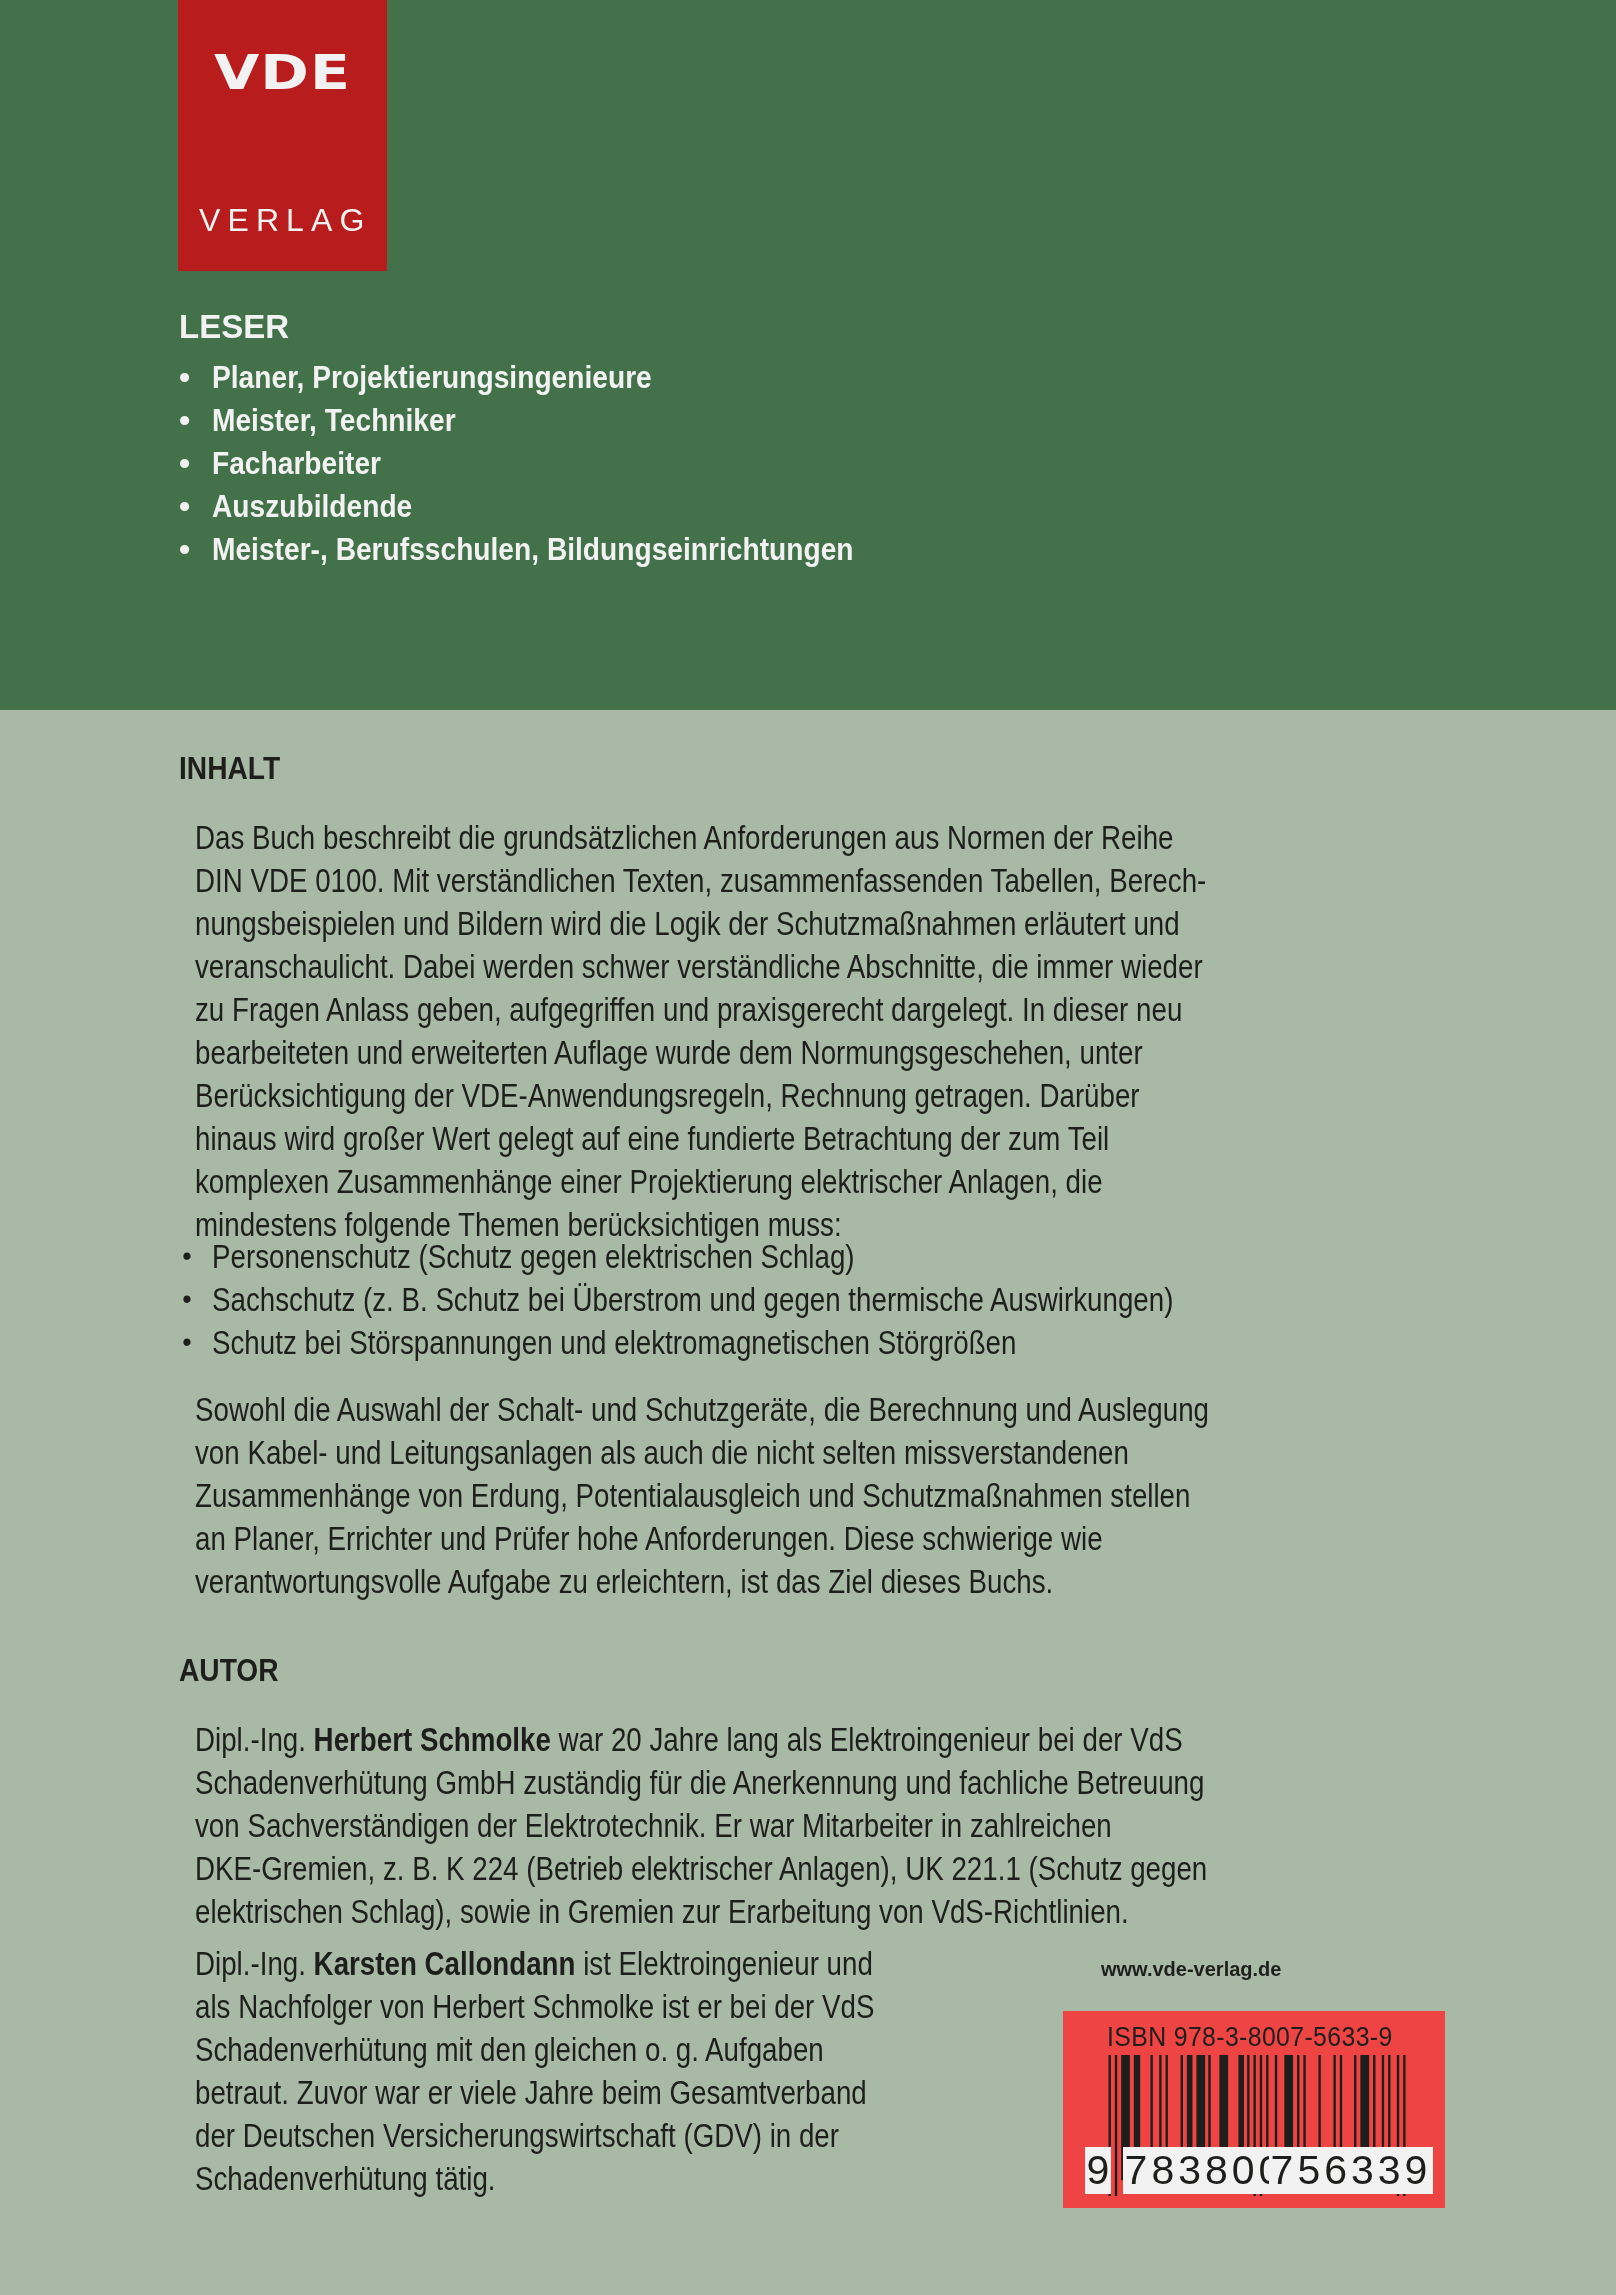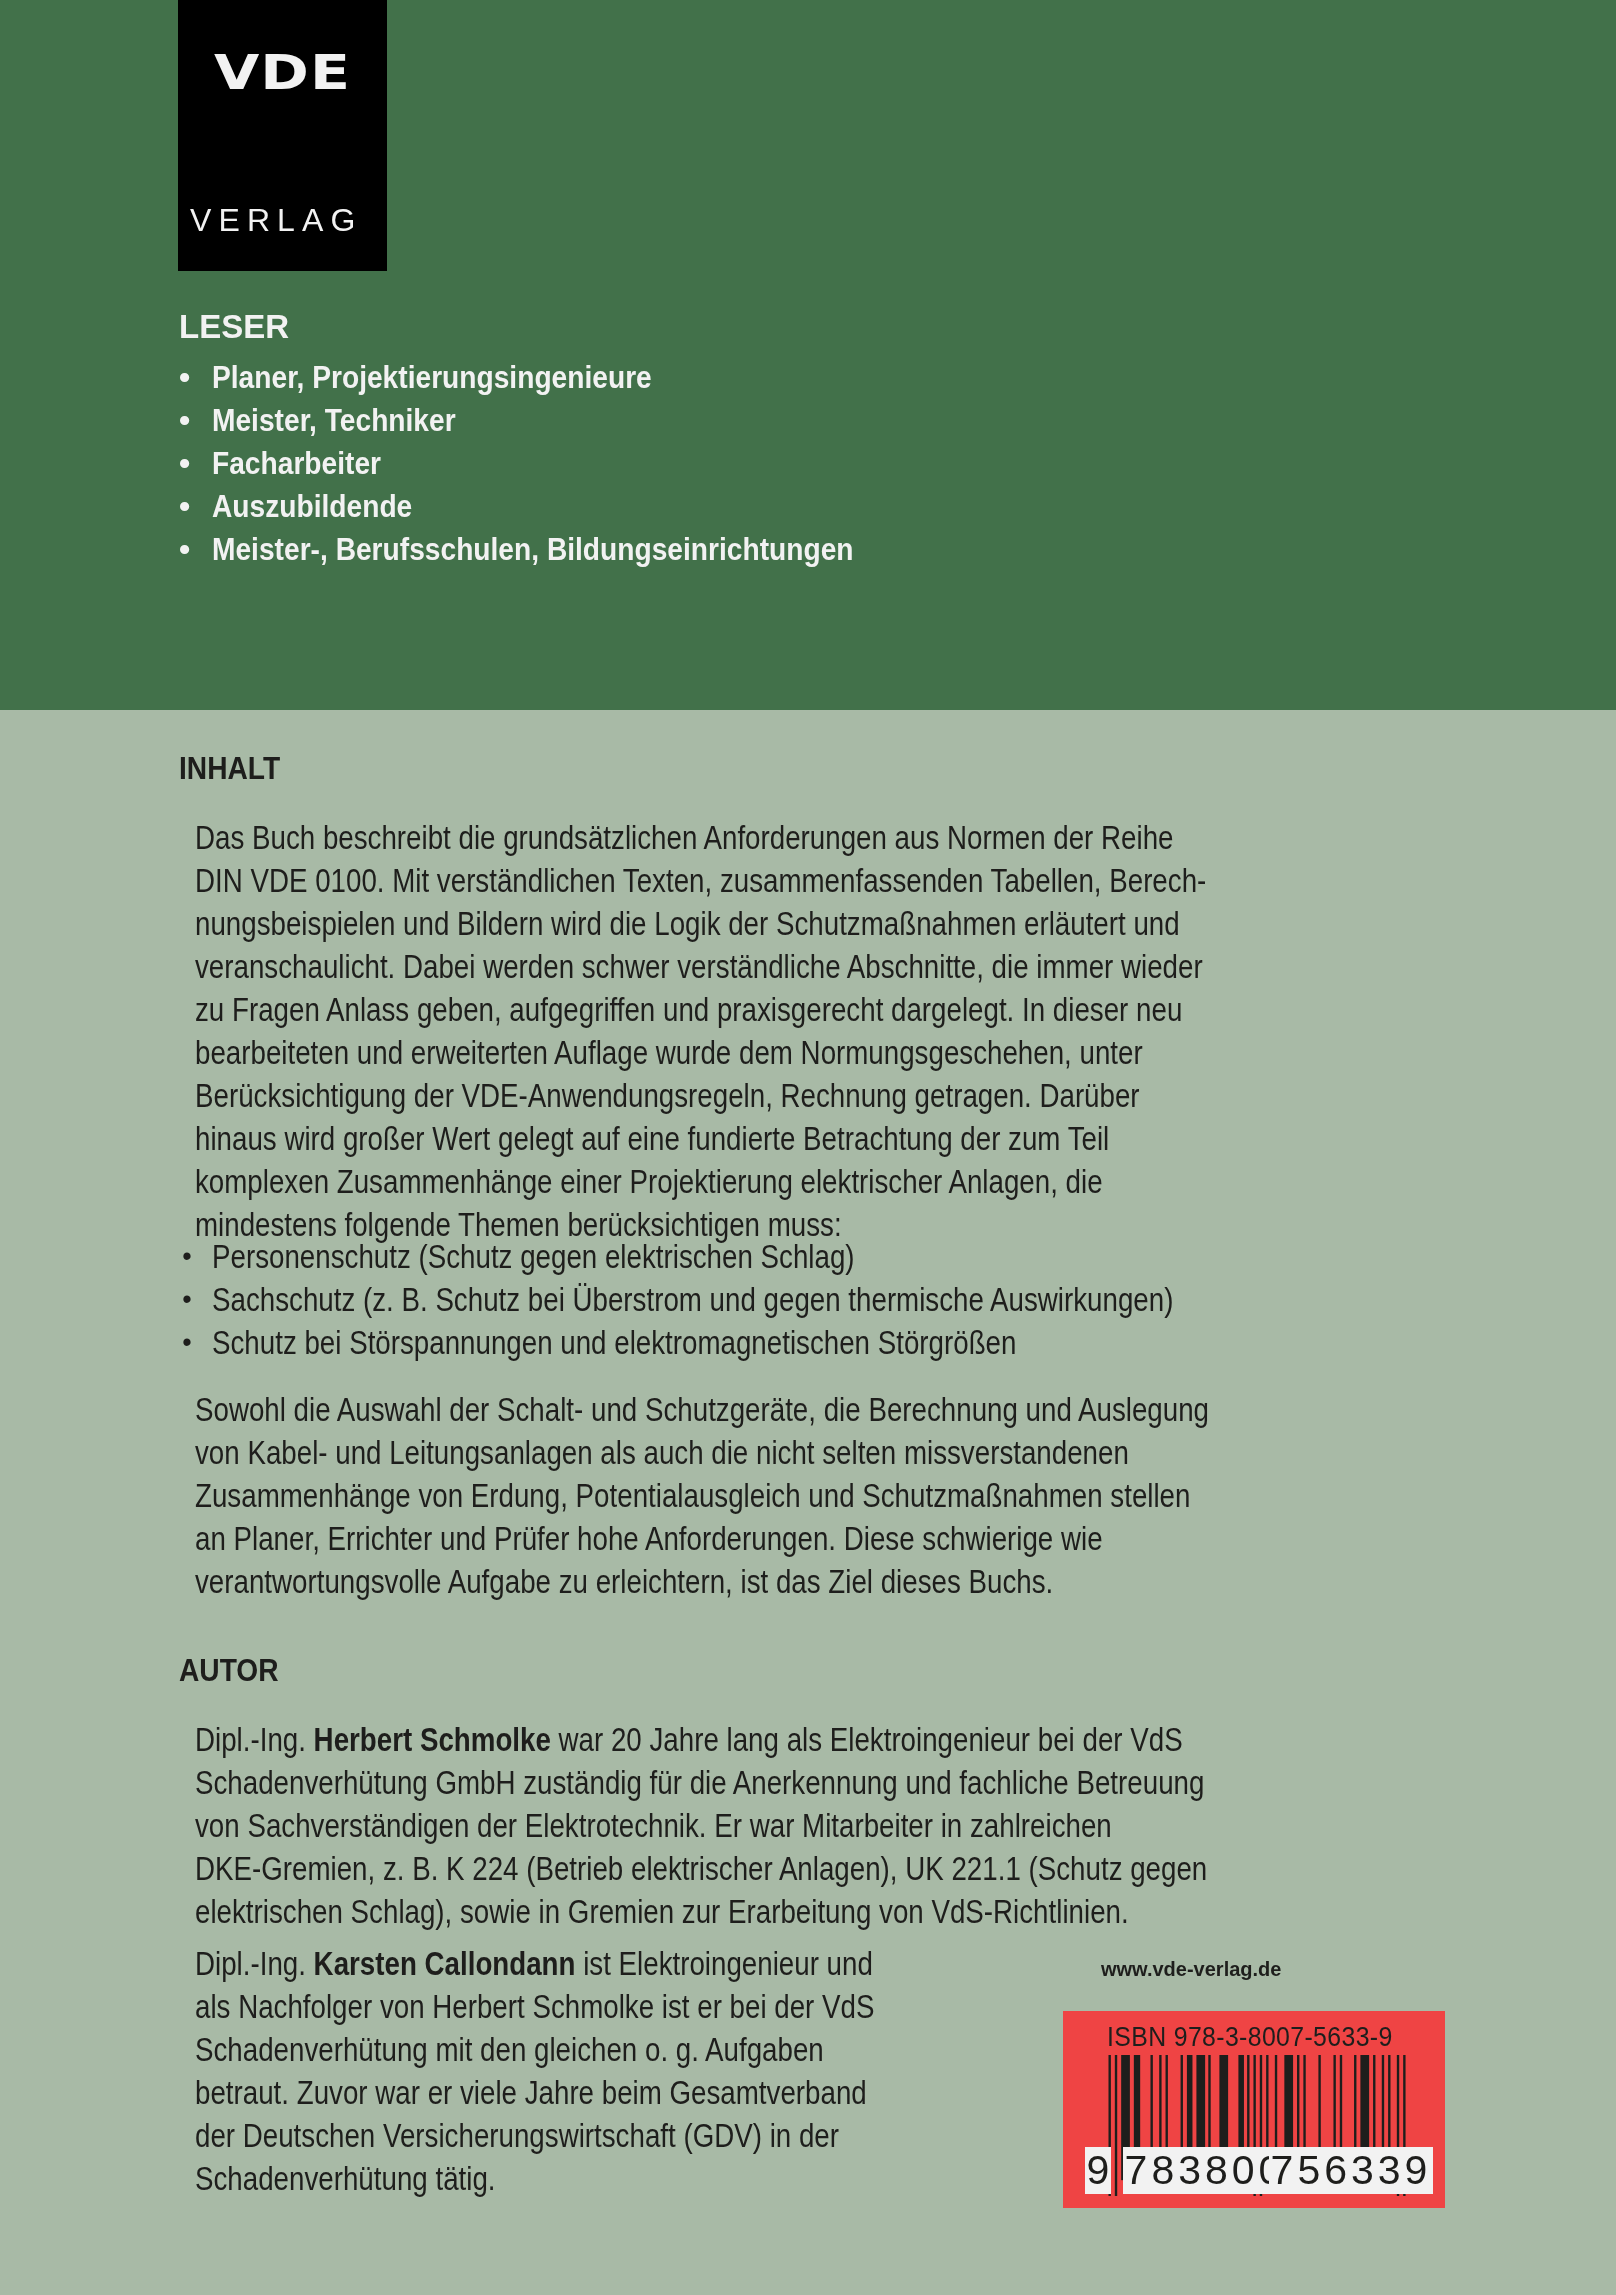--- a/index.html
+++ b/index.html
@@ -8,30 +8,30 @@
     background: #a8baa6;
     font-family: "Liberation Sans", sans-serif;
     color: #1e1e1c;
   }
   .top {
     position: absolute; left: 0; top: 0; width: 1616px; height: 710px;
     background: #42714a;
   }
   .logo {
     position: absolute; left: 178px; top: 0; width: 209px; height: 271px;
-    background: #000000;
+    background: #b91c1c;
   }
   .logo-vde {
     position: absolute; left: 0; width: 209px; top: 44px; text-align: center;
     color: #f2f2f2; font-family: "DejaVu Sans", sans-serif; font-weight: bold;
     font-size: 48px; letter-spacing: 0.8px; transform: scaleX(1.22); transform-origin: center;
   }
   .logo-verlag {
     position: absolute; left: 0; width: 171px; top: 202px; text-align: center;
-    color: #f2f2f2; font-size: 32px; letter-spacing: 7.1px; padding-left: 12px; box-sizing: border-box;
+    color: #f2f2f2; font-size: 32px; letter-spacing: 7.1px; padding-left: 21px; box-sizing: border-box;
   }
 
   .leser-title {
     position: absolute; left: 179px; top: 308px; color: #f2f2f2;
     font-weight: bold; font-size: 33px;
   }
   .leser-list { position: absolute; left: 179px; top: 359px; margin: 0; padding: 0; list-style: none; }
   .leser-list li {
     height: 43px; color: #f2f2f2; font-weight: bold; font-size: 32px; position: relative; white-space: nowrap;
   }

